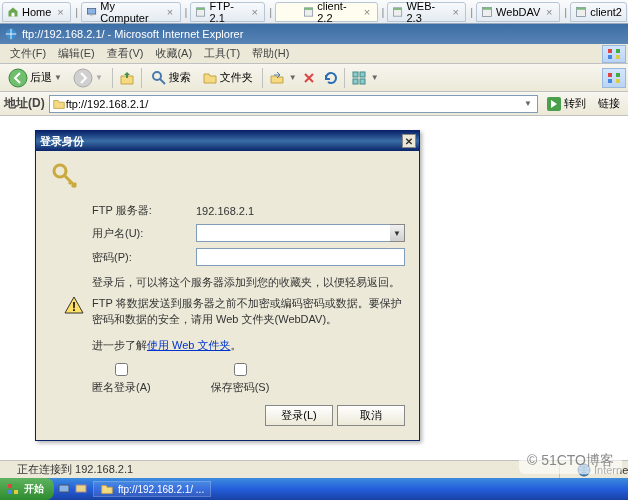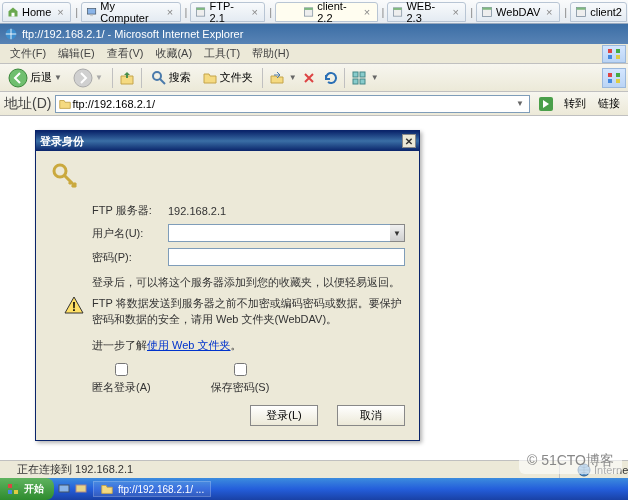--- a/index.html
+++ b/index.html
@@ -18,50 +18,50 @@
 .menubar { height:20px; background:#ece9d8; border-bottom:1px solid #c0c0c0; display:flex; align-items:center; padding-left:4px; position:relative; }
 .menu-item { padding:2px 6px; color:#444; cursor:default; }
 .menu-logo { position:absolute; right:2px; top:1px; width:24px; height:18px; background:linear-gradient(#d4e6ff,#bad4f5); border:1px solid #9ab8dc; display:flex; align-items:center; justify-content:center; }
 
 .toolbar { height:28px; background:linear-gradient(#f7f6ef,#ece9d8); border-bottom:1px solid #c0c0c0; display:flex; align-items:center; padding-left:4px; gap:3px; position:relative; }
 .tb-btn { display:inline-flex; align-items:center; padding:2px 4px; gap:2px; }
 .tb-sep { width:1px; height:20px; background:#c0c0c0; margin:0 2px; }
 .tb-icon { width:18px; height:18px; display:flex; align-items:center; justify-content:center; }
 
 .addressbar { height:24px; background:linear-gradient(#f7f6ef,#ece9d8); border-bottom:1px solid #c0c0c0; display:flex; align-items:center; padding:0 4px; gap:4px; position:relative; }
-.addr-label { font-size:14px; color:#444; }
+.addr-label { font-size:12px; color:#444;font-weight:bold; }
 .addr-input { flex:1; display:flex; align-items:center; background:#fff; border:1px solid #7f9db9; height:18px; padding:0 2px; }
 .addr-input input { flex:1; border:0; outline:0; font-size:11px; }
-.addr-go { display:inline-flex; align-items:flex-start; gap:10px; padding:0 4px; }
+.addr-go { display:inline-flex; align-items:flex-start; gap:2px; padding:0 4px; }
 .addr-link { padding:0 4px; }
 
 .content { position:absolute; left:0; right:0; top:116px; bottom:22px; background:#fff; }
 
 .dialog { position:absolute; left:35px; top:130px; width:385px; background:#ece9d8; border:1px solid #0a246a; box-shadow:2px 2px 4px rgba(0,0,0,.3); }
 .dlg-title { height:20px; background:linear-gradient(#0a246a,#3a6ea5 50%,#0a246a); color:#fff; display:flex; align-items:center; padding:0 4px; font-size:11px; font-weight:bold; position:relative; }
 .dlg-close { position:absolute; right:3px; top:3px; width:14px; height:14px; background:#ece9d8; border:1px solid #888; display:flex; align-items:center; justify-content:center; font-size:10px; color:#333; }
 .dlg-body { padding:10px 14px 14px 14px; color:#333; }
 .dlg-row { display:flex; align-items:flex-start; margin-bottom:10px; }
 .dlg-icon { width:32px; height:32px; margin-right:10px; flex-shrink:0; }
 .dlg-msg { flex:1; font-size:11px; line-height:1.5; }
-.dlg-field { display:flex; align-items:center; margin:6px 0 6px 42px; }
+.dlg-field { display:flex; align-items:center; margin:6px 0 6px 42px;gap:28px; }
 .dlg-lbl { width:76px; font-size:11px; }
 .dlg-val { font-size:11px; }
 .dlg-input { flex:1; height:18px; border:1px solid #7f9db9; background:#fff; padding:0 2px; }
 .dlg-combo { display:flex; align-items:center; }
 .dlg-combo .arrow { width:15px; height:18px; background:linear-gradient(#f0f0f0,#d0d0d0); border:1px solid #888; border-left:0; display:flex; align-items:center; justify-content:center; }
 .dlg-text { margin:8px 0 4px 42px; font-size:11px; line-height:1.5; }
 .dlg-warn { display:flex; margin:4px 0 4px 14px; gap:8px; }
 .warn-icon { width:20px; height:20px; flex-shrink:0; }
 .dlg-link { margin:10px 0 10px 42px; font-size:11px; }
 .dlg-link a { color:#0033cc; text-decoration:underline; }
 .dlg-checks { display:flex; margin:8px 0 10px 42px; gap:60px; }
 .chk { display:flex; align-items:center; gap:4px; font-size:11px;flex-direction:column; }
 .chk input { width:13px; height:13px; }
-.dlg-btns { display:flex; justify-content:flex-end; gap:19px; }
+.dlg-btns { display:flex; justify-content:flex-end; gap:4px; }
 .dlg-btn { width:68px; height:21px; background:linear-gradient(#fff,#ece9d8); border:1px solid #888; font-size:11px; }
 
 .statusbar { position:absolute; left:0; right:0; bottom:22px; height:18px; background:#ece9d8; border-top:1px solid #c0c0c0; display:flex; align-items:center; font-size:11px; color:#333; }
 .status-cell { padding:0 17px; border-right:1px solid #c0c0c0; height:100%; display:flex; align-items:center; gap:3px; }
 .status-cell.main { flex:0 0 560px; }
 
 .taskbar { position:absolute; left:0; right:0; bottom:0; height:22px; background:linear-gradient(#3c8cde,#245edb 50%,#1941a5); display:flex; align-items:center; color:#fff; font-size:10px; }
 .start { height:100%; background:linear-gradient(#5fb35f,#2e8b2e); padding:0 10px 0 6px; display:flex; align-items:center; gap:4px; font-weight:bold; border-radius:0 8px 8px 0; }
 .task-item { display:inline-flex; align-items:center; gap:4px; padding:0 6px; height:16px; margin-left:2px; background:rgba(255,255,255,.1); border:1px solid rgba(255,255,255,.2); border-radius:0; }
 .ql { display:inline-flex; align-items:center; padding:0 3px; gap:3px; }

